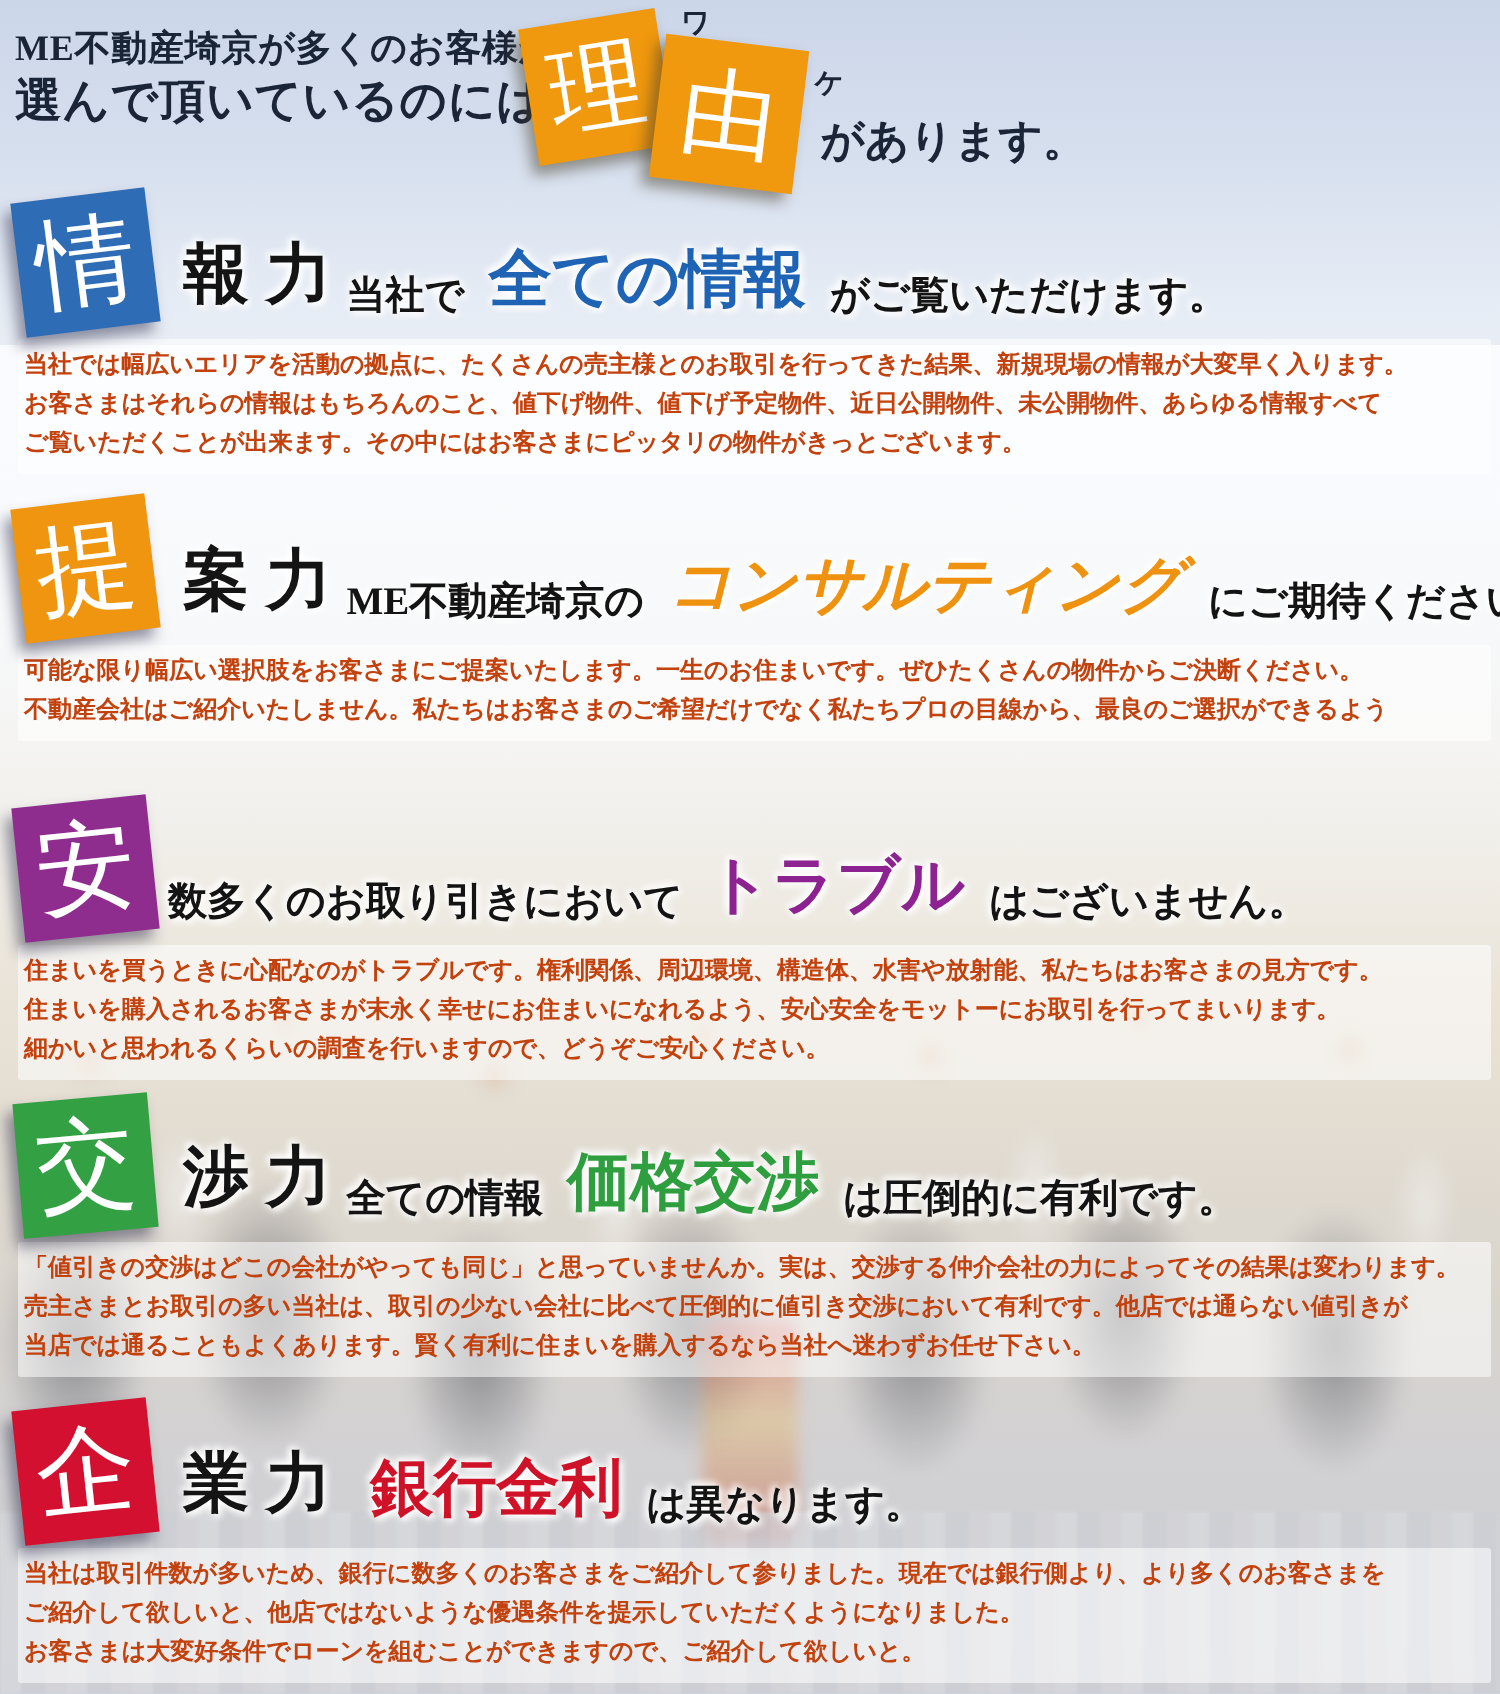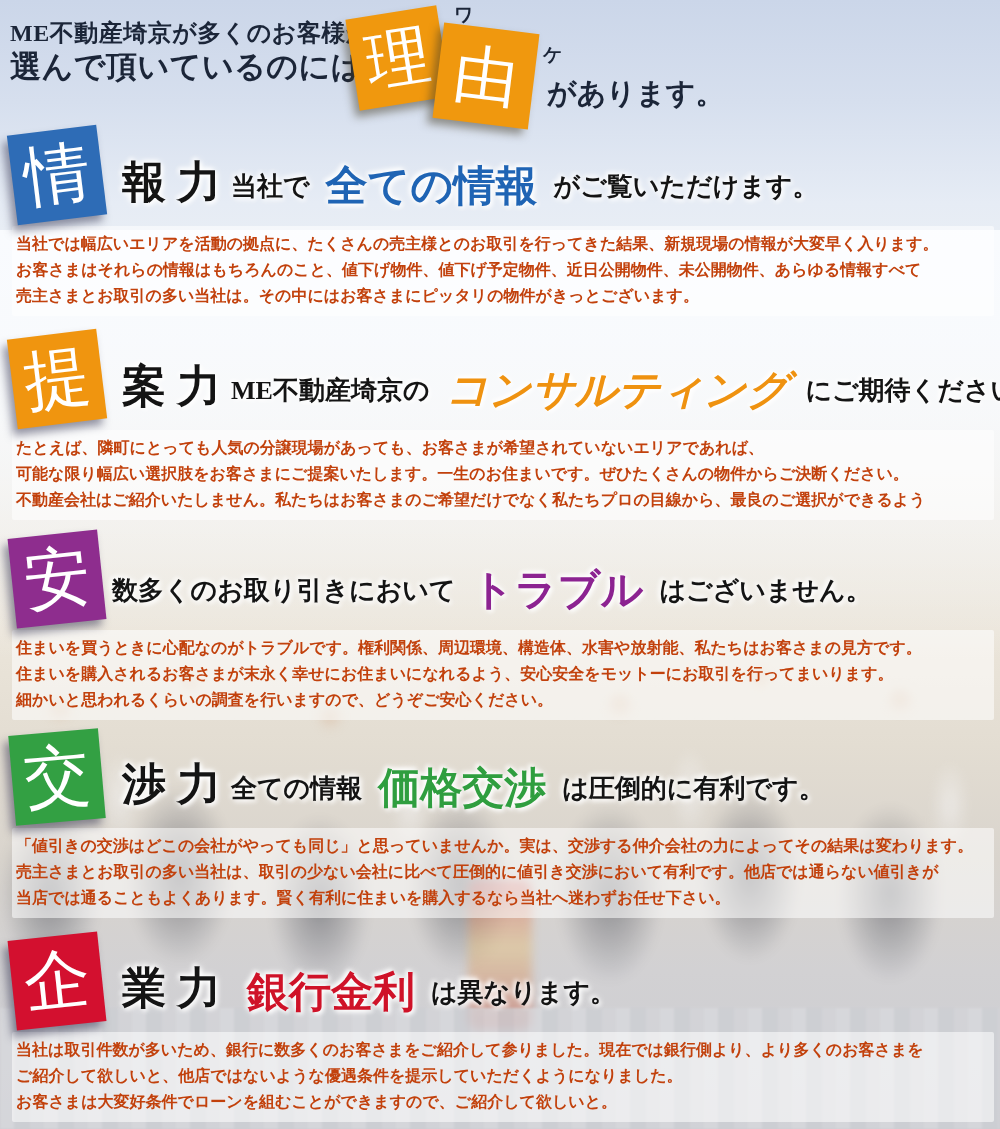--- a/index.html
+++ b/index.html
@@ -82,21 +82,21 @@
     box-shadow:-5px 6px 9px rgba(45,45,75,.5);
   }
   .b1{background:#2e6cb6;} .b2{background:#f0950f;} .b3{background:#8e2d8e;transform:rotate(-6deg);}
   .b4{background:#33a043;transform:rotate(-5deg);} .b5{background:#d3102f;transform:rotate(-6deg);}
   .sec-title{
     margin:0 0 0 20px;font-size:44px;font-weight:bold;color:#141414;white-space:pre;
     text-shadow:0 0 8px #fff,2px 2px 4px #fff,-2px -2px 4px #fff;
     align-self:center;padding-top:14px;
   }
   .catch{
-    margin:0 0 0 10px;display:flex;align-items:center;white-space:nowrap;
+    margin:0 0 0 10px;display:flex;align-items:flex-end;white-space:nowrap;
     text-shadow:0 0 8px #fff,2px 2px 4px #fff,-2px -2px 4px #fff;
     align-self:center;padding-top:22px;
   }
   .catch .pre,.catch .post{font-size:26px;font-weight:bold;color:#141414;}
   .catch .hl{font-size:42px;font-weight:bold;margin:0 16px;}
   .h1c{color:#1f64b4;} .h2c{color:#ef9210;font-style:italic;} .h3c{color:#8c2391;}
   .h4c{color:#2f9e3f;} .h5c{color:#cf1228;}
   .sec-body{
     margin-top:2px;background:rgba(255,255,255,.55);
     padding:5px 6px 7px 4px;border-radius:2px;
@@ -139,38 +139,37 @@
       <h2 class="sec-title">報 力</h2>
       <p class="catch">
           <span class="pre">当社で</span>
           <span class="hl h1c">全ての情報</span>
           <span class="post">がご覧いただけます。</span>
         </p>
     </div>
     <div class="sec-body">
       <p>当社では幅広いエリアを活動の拠点に、たくさんの売主様とのお取引を行ってきた結果、新規現場の情報が大変早く入ります。</p>
       <p>お客さまはそれらの情報はもちろんのこと、値下げ物件、値下げ予定物件、近日公開物件、未公開物件、あらゆる情報すべて</p>
-      <p>売主さまとお取引の多い当社は。その中にはお客さまにピッタリの物件がきっとございます。</p>
+      <p>ご覧いただくことが出来ます。その中にはお客さまにピッタリの物件がきっとございます。</p>
     </div>
   </section>
 
   <section class="sec" id="sec2">
     <div class="sec-head">
       <div class="badge b2">
           <span>提</span>
         </div>
       <h2 class="sec-title">案 力</h2>
       <p class="catch">
           <span class="pre">ME不動産埼京の</span>
           <span class="hl h2c">コンサルティング</span>
           <span class="post">にご期待ください。</span>
         </p>
     </div>
     <div class="sec-body">
-      <p>たとえば、隣町にとっても人気の分譲現場があっても、お客さまが希望されていないエリアであれば、</p>
       <p>可能な限り幅広い選択肢をお客さまにご提案いたします。一生のお住まいです。ぜひたくさんの物件からご決断ください。</p>
       <p>不動産会社はご紹介いたしません。私たちはお客さまのご希望だけでなく私たちプロの目線から、最良のご選択ができるよう</p>
     </div>
   </section>
 
   <section class="sec" id="sec3">
     <div class="sec-head">
       <div class="badge b3">
           <span>安</span>
         </div>

